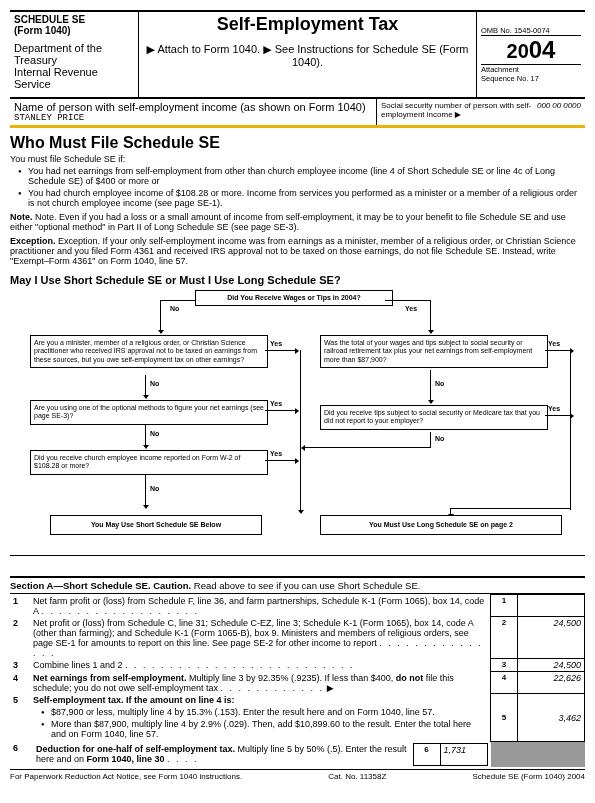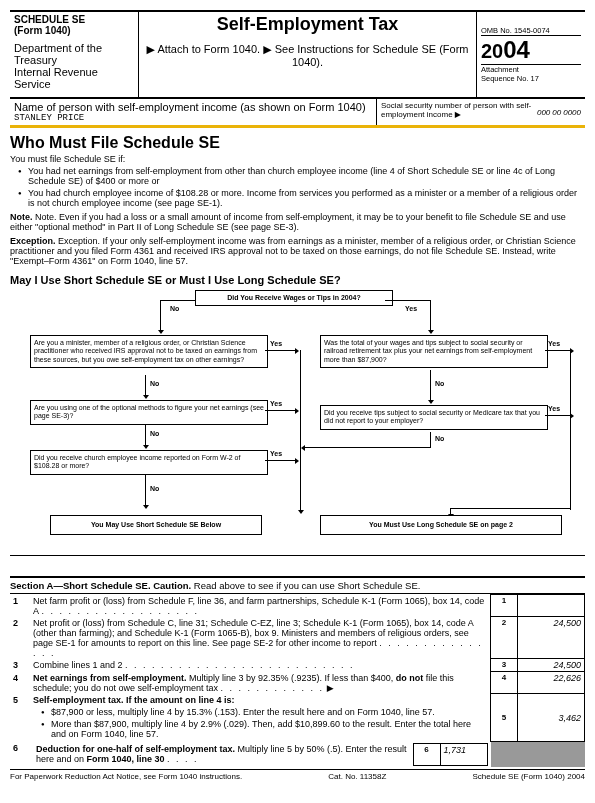--- a/index.html
+++ b/index.html
@@ -9,21 +9,21 @@
 .header-right{width:100px;padding:14px 4px;font-size:7.5px}
 .form-title{font-size:18px;font-weight:bold}
 .year{font-size:20px;font-weight:bold}
 .year .big{font-size:24px}
 .small{font-size:11px}
 .thick-bottom{border-bottom:2px solid #000}
 .name-row{display:flex;border-bottom:3px solid #eab308}
 .name-left{flex:1;border-right:1px solid #000;padding:2px 4px}
 .name-right{width:200px;padding:2px 4px;display:flex}
 .ssn-label{flex:1;font-size:8px}
-.ssn-boxes{display:flex;gap:2px;align-items:center;font-style:italic;font-size:8px}
+.ssn-boxes{display:flex;gap:2px;font-style:italic;font-size:8px}
 h2{font-size:16px;font-weight:bold;margin:6px 0 2px}
 h3{font-size:11px;font-weight:bold;margin:8px 0 4px}
 .bullet{margin:2px 0 2px 8px;padding-left:10px;position:relative}
 .bullet::before{content:"●";position:absolute;left:0;font-size:6px;top:2px}
 .note{margin:4px 0}
 .flowchart{position:relative;height:280px;margin:4px 0;font-size:7px}
 .fbox{position:absolute;border:1.5px solid #000;padding:3px;background:#fff;text-align:left;line-height:1.2}
 .fbox.center{text-align:center;font-weight:bold}
 .flabel{position:absolute;font-size:7px;font-weight:bold}
 .fline{position:absolute;background:#000}
@@ -51,21 +51,21 @@
   <div style="font-weight:bold;font-size:10px">(Form 1040)</div>
   <div class="small" style="margin-top:6px">Department of the Treasury</div>
   <div class="small">Internal Revenue Service</div>
  </div>
  <div class="header-mid">
   <div class="form-title">Self-Employment Tax</div>
   <div class="small" style="margin-top:8px">▶ Attach to Form 1040. ▶ See Instructions for Schedule SE (Form 1040).</div>
  </div>
  <div class="header-right">
   <div style="border-bottom:1px solid #000">OMB No. 1545-0074</div>
-  <div class="year" style="border-bottom:1px solid #000;text-align:left"><span>20</span><span class="big">04</span></div>
+  <div class="year" style="border-bottom:1px solid #000;text-align:center"><span>20</span><span class="big">04</span></div>
   <div>Attachment</div>
   <div>Sequence No. 17</div>
  </div>
 </div>
 
 <div class="name-row thick-bottom">
  <div class="name-left">
   <div class="small">Name of person with self-employment income (as shown on Form 1040)</div>
   <div class="filled">STANLEY PRICE</div>
  </div>

